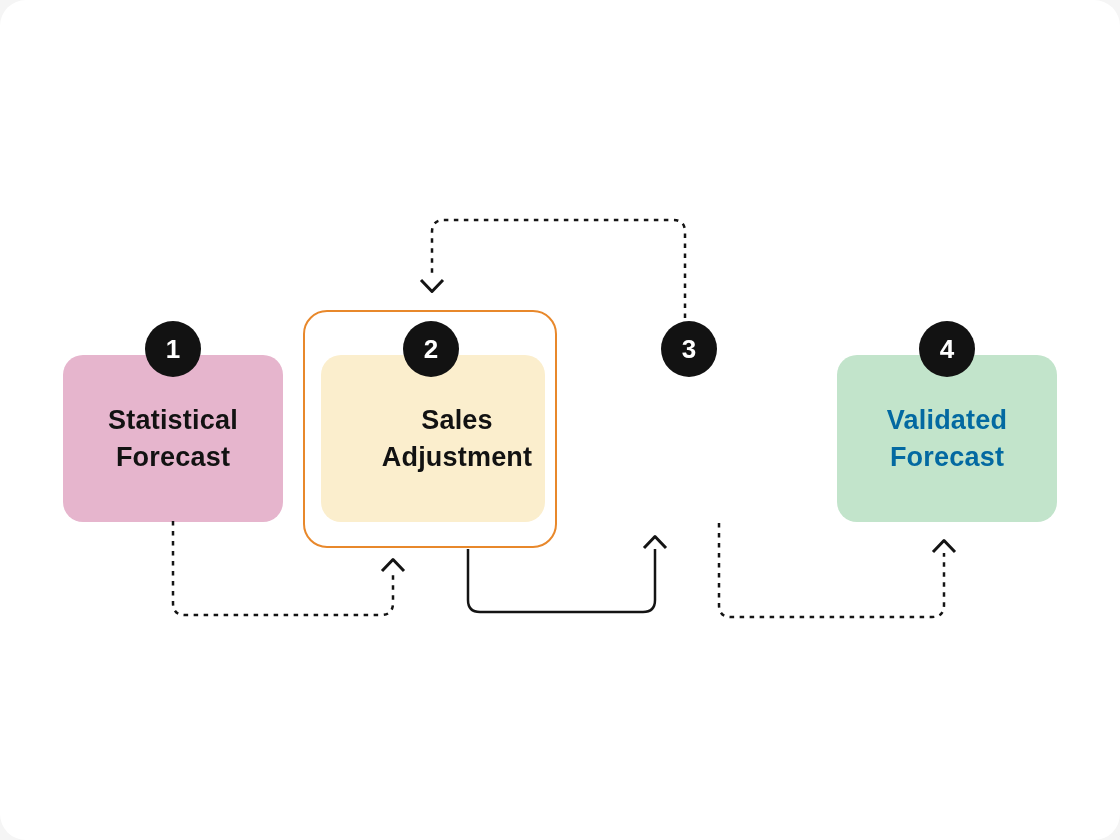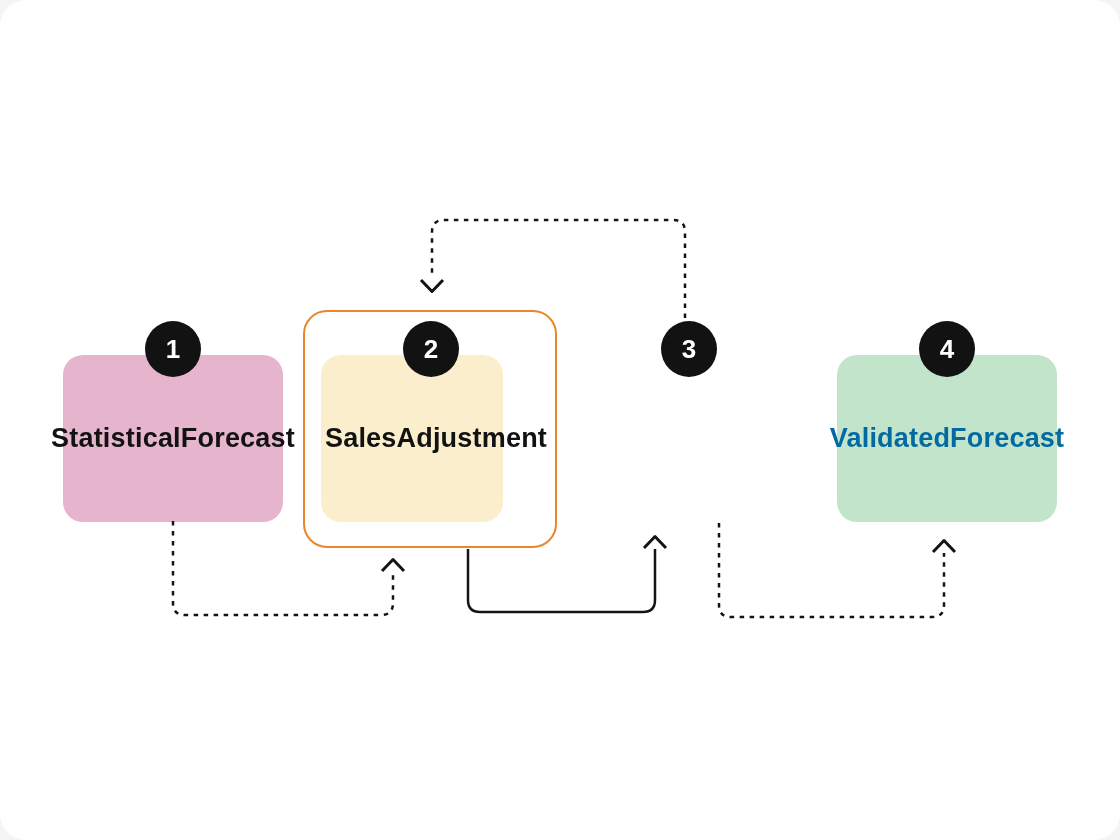--- a/index.html
+++ b/index.html
@@ -29,32 +29,32 @@
   }
 
   
   .step-box {
     position: absolute;
     top: 355px;
     width: 220px;
     height: 167px;
     border-radius: 20px;
     display: flex;
-    flex-direction: row;
+    flex-direction: column;
     align-items: center;
     justify-content: center;
     text-align: center;
     font-weight: 700;
     font-size: 27px;
     line-height: 37px;
     color: #121212;
     letter-spacing: 0.2px;
   }
   .step-1 { left: 63px; }
-  .step-2 { left: 321px; width: 182px; padding-left: 48px; }
+  .step-2 { left: 321px; width: 224px; padding-left: 48px; }
   .step-3 { left: 579px; }
   .step-4 { left: 837px; }
 
   
   .connector-layer {
     position: absolute;
     left: 0; top: 0;
     width: 1120px;
     height: 840px;
     color: #141414;

